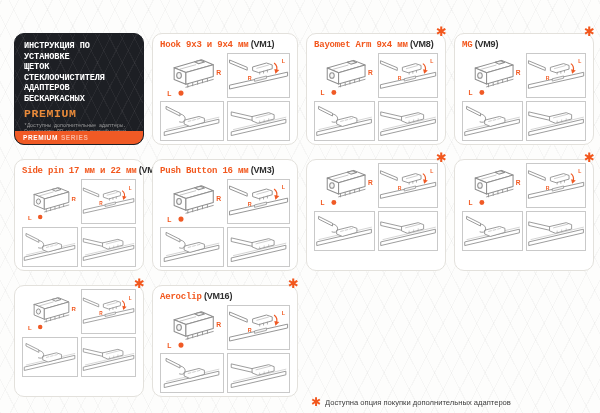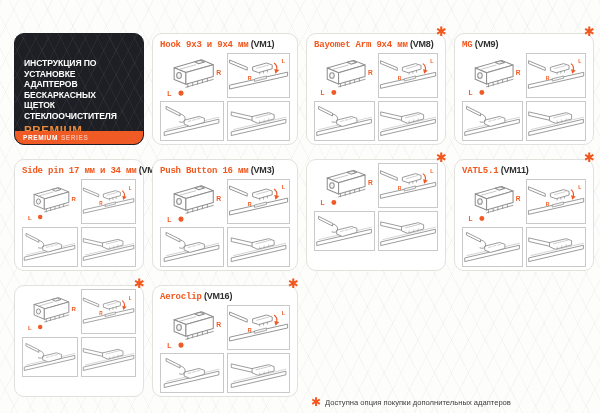--- a/index.html
+++ b/index.html
@@ -30,21 +30,21 @@
   .box{border:1px solid #c9c9c9;background:#fff;box-sizing:border-box;display:flex;}
   .ill{width:100%;height:100%;display:block;}
   
   .panel.dark{background:#1d1f24;border-color:#1d1f24;padding:0;overflow:hidden;}
   .panel.dark::before{
     content:"";position:absolute;inset:0;pointer-events:none;
     background:
       repeating-linear-gradient(63deg, rgba(255,255,255,.05) 0 1px, transparent 1px 11px),
       repeating-linear-gradient(-63deg, rgba(255,255,255,.05) 0 1px, transparent 1px 11px);
   }
-  .dark-inner{position:relative;padding:24px 9px 0;z-index:1;}
+  .dark-inner{position:relative;padding:7px 9px 0;z-index:1;font-family:Liberation Mono, monospace;}
   .d-title div{color:#ffffff;font-size:8.6px;font-weight:bold;line-height:10.6px;letter-spacing:-.1px;}
   .d-premium{color:#E98A3A;font-size:11.5px;font-weight:bold;letter-spacing:.6px;margin-top:2px;}
   .d-note{margin-top:3px;color:#9b9b9b;font-size:5px;line-height:6px;}
   .d-bottom{display:flex;align-items:center;margin-top:3px;gap:8px;}
   .qr{width:30px;height:30px;background:#ffffff;flex:0 0 auto;}
   .logo{display:flex;align-items:center;gap:4px;margin-left:12px;}
   .logo-text{color:#ffffff;font-size:12.5px;font-weight:bold;letter-spacing:1.2px;}
   .series-bar{position:absolute;left:0;right:0;bottom:0;height:13px;background:#F05A25;
     display:flex;align-items:center;padding-left:8px;z-index:1;}
   .series-bar .sb1{color:#ffffff;font-size:6.5px;font-weight:bold;letter-spacing:.6px;}
@@ -114,22 +114,22 @@
     </symbol>
   </defs>
 </svg>
 
 <div class="sheet">
 
   <section class="panel dark">
     <div class="dark-inner">
       <div class="d-title">
         <div>ИНСТРУКЦИЯ ПО УСТАНОВКЕ</div>
+        <div>ЩЕТОК СТЕКЛООЧИСТИТЕЛЯ</div>
         <div>АДАПТЕРОВ БЕСКАРКАСНЫХ</div>
-        <div>ЩЕТОК СТЕКЛООЧИСТИТЕЛЯ</div>
       </div>
       <div class="d-premium">PREMIUM</div>
       <div class="d-note">
         <div>*Доступны дополнительные адаптеры.</div>
         <div>Сканируйте QR-код для подробностей</div>
       </div>
       <div class="d-bottom">
         <svg class="qr" viewBox="0 0 29 29" shape-rendering="crispEdges">
           <rect x="0" y="0" width="29" height="29" fill="#ffffff"></rect>
           <g fill="#1a1a1a">
@@ -253,21 +253,21 @@
       <div class="box">
           <svg class="ill" viewBox="0 0 64 42">
             <use href="#s-done"></use>
           </svg>
         </div>
     </div>
   </section>
 
   <section class="panel">
     <span class="pstar"></span>
-    <h3 class="ptitle"><span class="to">Side pin 17 мм и 34 мм</span> <span class="tc">(VM2)</span></h3>
+    <h3 class="ptitle"><span class="to">Side pin 17 мм и 22 мм</span> <span class="tc">(VM2)</span></h3>
     <div class="illus">
       <svg class="ill" viewBox="0 0 64 46">
           <use href="#s-adapter"></use>
         </svg>
       <div class="box">
           <svg class="ill" viewBox="0 0 64 42">
             <use href="#s-place"></use>
           </svg>
         </div>
       <div class="box">
@@ -327,21 +327,20 @@
       <div class="box">
           <svg class="ill" viewBox="0 0 64 42">
             <use href="#s-done"></use>
           </svg>
         </div>
     </div>
   </section>
 
   <section class="panel">
     <span class="pstar">✱</span>
-    <h3 class="ptitle"><span class="to">VATL5.1</span> <span class="tc">(VM11)</span></h3>
     <div class="illus">
       <svg class="ill" viewBox="0 0 64 46">
           <use href="#s-adapter"></use>
         </svg>
       <div class="box">
           <svg class="ill" viewBox="0 0 64 42">
             <use href="#s-place"></use>
           </svg>
         </div>
       <div class="box">

